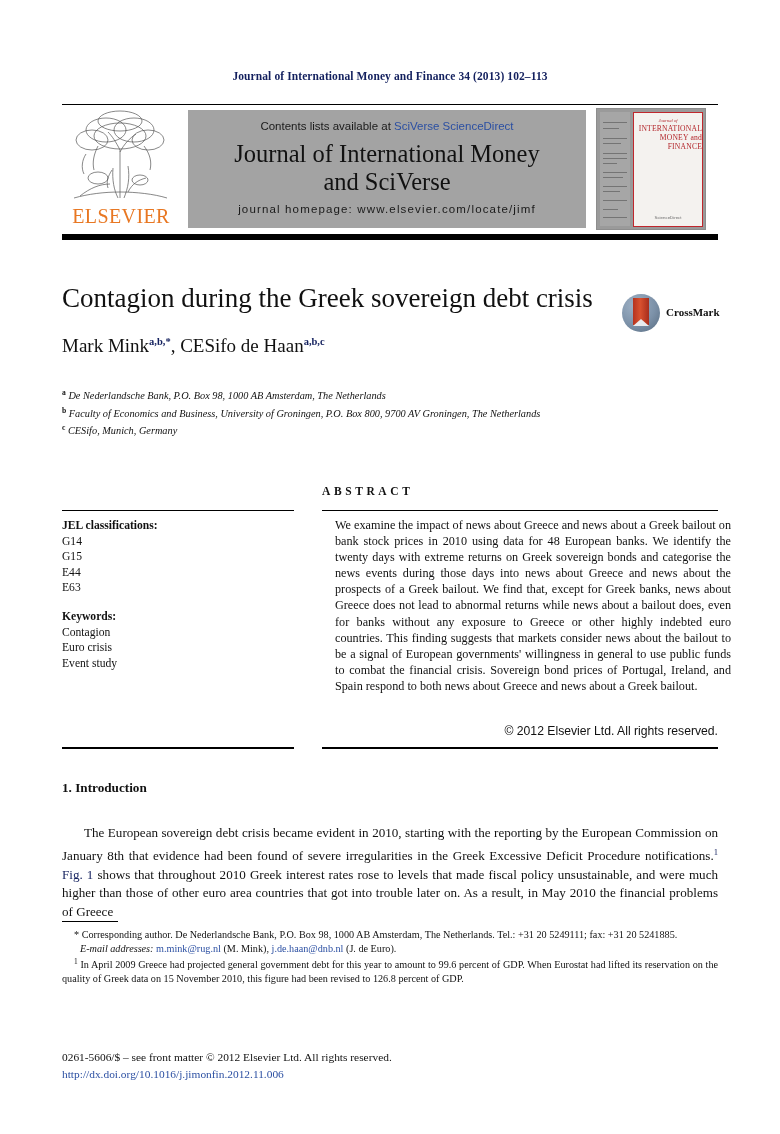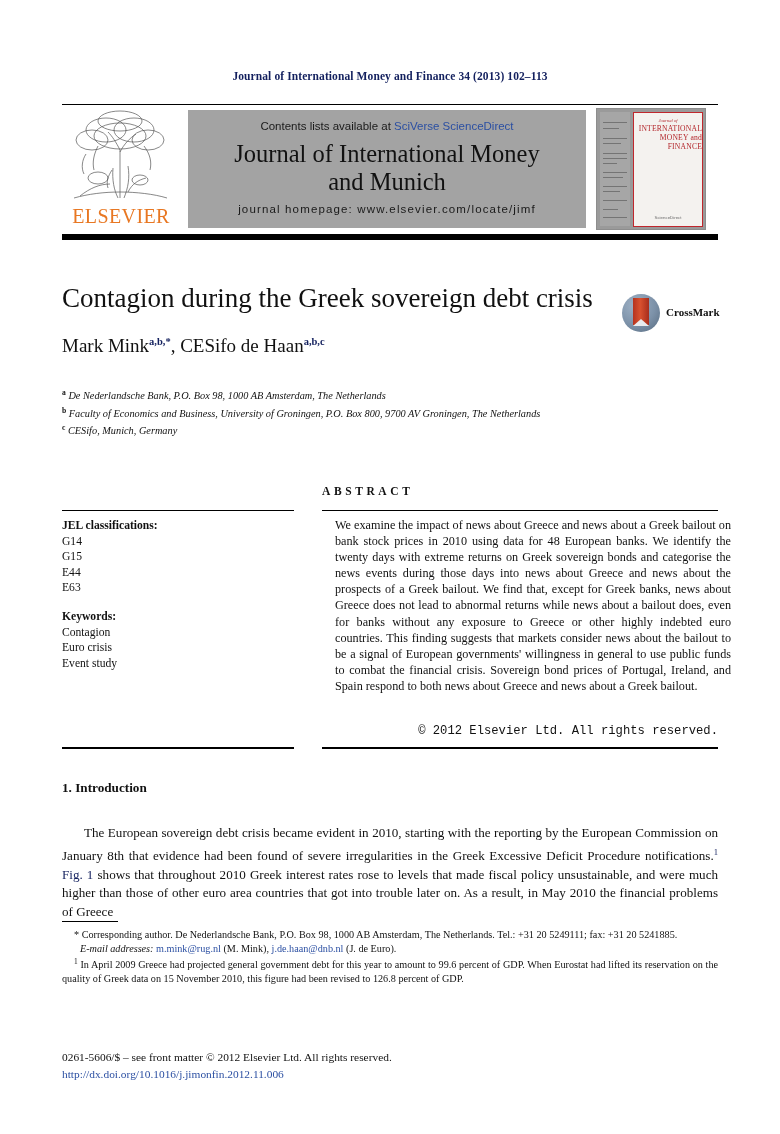--- a/index.html
+++ b/index.html
@@ -307,21 +307,21 @@
     line-height: 16.1px;
     text-align: justify;
     color: #111;
     margin-left: 13px;
   }
   .abstract-copy {
     position: absolute;
     left: 322px; top: 724px;
     width: 396px;
     text-align: right;
-    font-family: Liberation Mono, monospace;
+    font-family: Liberation Sans, sans-serif;
     font-size: 12.2px;
     color: #111;
   }
 
   
   .section-head {
     position: absolute;
     left: 62px; top: 780px;
     font-family: "Liberation Serif", serif;
     font-size: 13.2px;
@@ -429,21 +429,21 @@
       </svg>
       <div class="elsevier-word">ELSEVIER</div>
     </div>
 
     <div class="grey-box">
       <div class="contents-line">
         <span>Contents lists available at </span><span class="sd-link">SciVerse ScienceDirect</span>
       </div>
       <div class="journal-title">
         <div>Journal of International Money</div>
-        <div>and Munich</div>
+        <div>and SciVerse</div>
       </div>
       <div class="homepage-line">journal homepage: www.elsevier.com/locate/jimf</div>
     </div>
 
     <div class="cover-thumb">
       <div class="cover-left-col">
         <div class="cl" style="top:10px"></div>
           <div class="cl" style="top:16px;width:16px"></div>
         <div class="cl" style="top:26px"></div>
           <div class="cl" style="top:31px;width:18px"></div>

